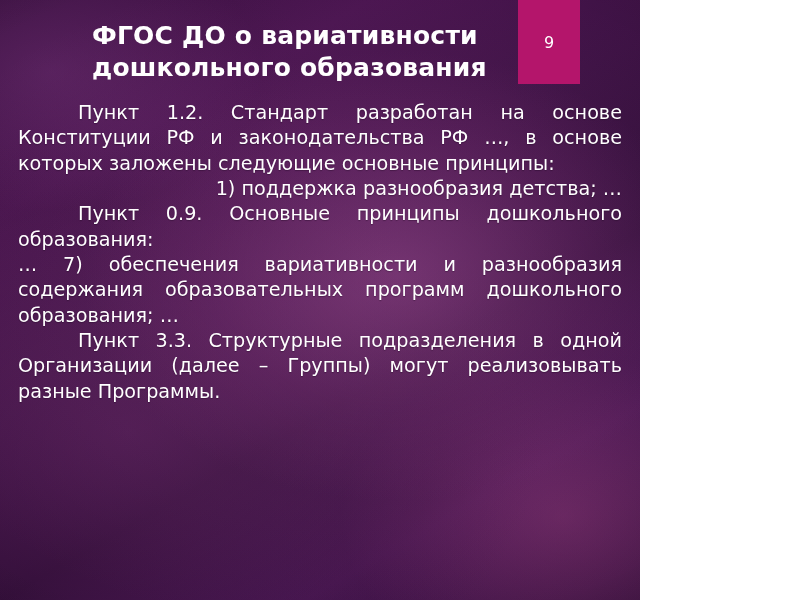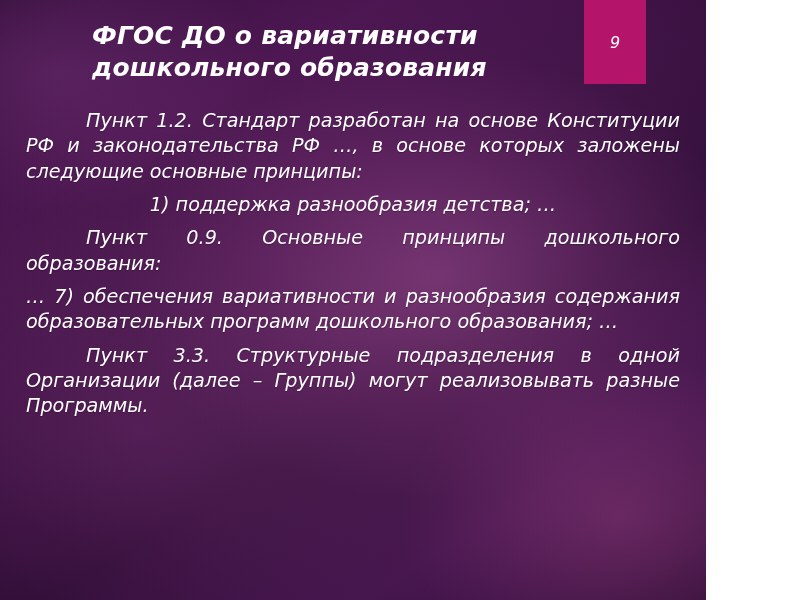--- a/index.html
+++ b/index.html
@@ -7,30 +7,29 @@
     padding: 0;
   }
   body {
     width: 800px;
     height: 600px;
     overflow: hidden;
     font-family: "DejaVu Sans", sans-serif;
   }
   #slide {
     position: relative;
-    width: 706px;
+    width: 640px;
     height: 600px;
     overflow: hidden;
     background:
       radial-gradient(ellipse 420px 300px at 62% 46%, rgba(150,70,140,0.55) 0%, rgba(120,45,115,0.30) 45%, rgba(60,18,60,0.0) 75%),
       radial-gradient(ellipse 520px 380px at 20% 72%, rgba(95,35,95,0.55) 0%, rgba(60,18,60,0.15) 60%, rgba(40,12,45,0.0) 80%),
       radial-gradient(ellipse 360px 260px at 88% 86%, rgba(150,60,120,0.45) 0%, rgba(70,20,65,0.10) 62%, rgba(40,12,45,0.0) 82%),
       radial-gradient(ellipse 300px 200px at 8% 12%, rgba(120,55,125,0.40) 0%, rgba(55,18,58,0.05) 70%, rgba(40,12,45,0.0) 85%),
       linear-gradient(150deg, #3a1040 0%, #4a1550 22%, #3d1244 42%, #2e0d36 62%, #451550 80%, #33103c 100%);
-    font-style: italic;
   }
   #slide::after {
     content: "";
     position: absolute;
     inset: 0;
     background:
       radial-gradient(ellipse 700px 480px at 55% 50%, rgba(170,90,160,0.18) 0%, rgba(0,0,0,0) 70%),
       radial-gradient(ellipse 900px 620px at 50% 50%, rgba(0,0,0,0.0) 55%, rgba(25,6,28,0.55) 100%);
     pointer-events: none;
   }
@@ -69,29 +68,29 @@
     right: 18px;
     top: 100px;
     z-index: 3;
   }
   .para {
     color: #ffffff;
     font-size: 19.2px;
     line-height: 1.32;
     text-align: justify;
     text-justify: inter-word;
-    margin: 8px;
+    margin: 0;
     text-shadow: 0 1px 1px rgba(30,6,32,0.35);
   }
   .para.indent {
     text-indent: 60px;
   }
   
   .nojust {
-    text-align: center;
+    text-align: right;
   }
 </style>
 </head>
 <body>
 
 <div id="slide">
 
   <div class="title-block">
     <div class="slide-title">ФГОС ДО о вариативности дошкольного образования</div>
   </div>

